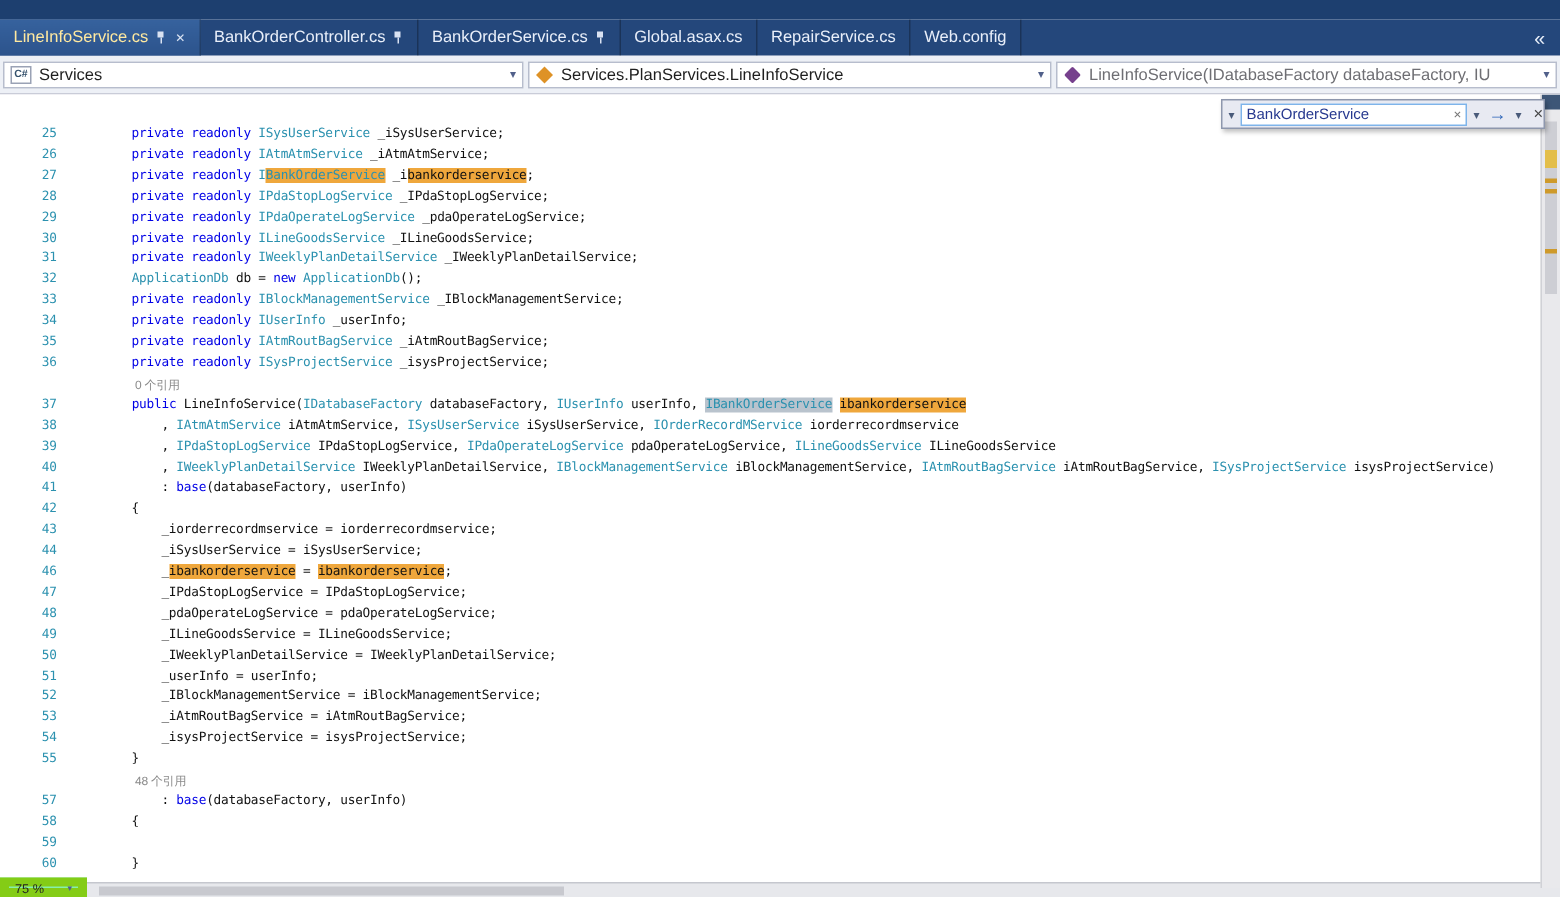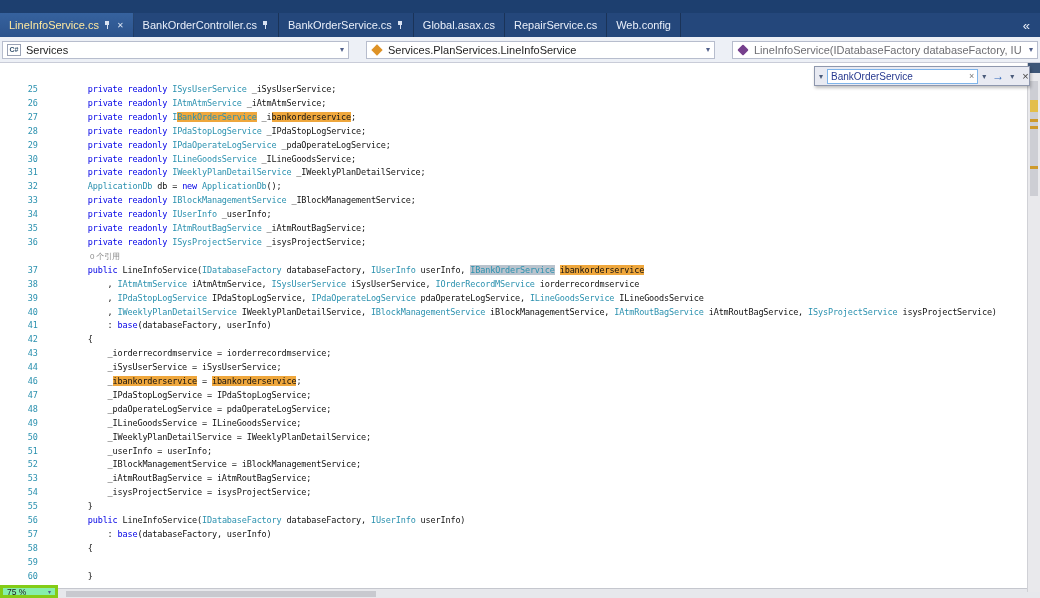--- a/index.html
+++ b/index.html
@@ -12,21 +12,21 @@
   .tab-bar{height:24px;background:#24477B;display:flex;align-items:stretch;position:relative}
   .tab{display:flex;align-items:center;gap:5px;padding:0 9px;font-size:11px;color:#E9EFFA;border-right:1px solid rgba(0,0,0,.28);cursor:default;white-space:nowrap}
   .tab.active{background:linear-gradient(#36629E,#2C538C);color:#FFE9A0}
   .pin-icon{position:relative;width:7px;height:10px;display:inline-block}
   .pin-icon::before{content:"";position:absolute;left:1px;top:1px;width:4px;height:4px;background:#D9E2F2}
   .pin-icon::after{content:"";position:absolute;left:3px;top:5px;width:1px;height:4px;background:#D9E2F2}
   .tab-close{font-size:8px;color:#DCE5F4;padding-left:1px}
   .tab-bar-right{margin-left:auto;display:flex;align-items:center;gap:10px;padding:0 10px;color:#EAF0FA;font-size:13px}
 
   
-  .nav-bar{height:26px;background:#EDF0F6;border-bottom:1px solid #C9CCD8;display:flex;align-items:center;gap:17px;padding:2px 2px}
+  .nav-bar{height:26px;background:#EDF0F6;border-bottom:1px solid #C9CCD8;display:flex;align-items:center;gap:3px;padding:2px 2px}
   .nav-dd{height:18px;background:#fff;border:1px solid #B7BDCD;display:flex;align-items:center;font-size:11px;color:#1E1E1E;padding:0 4px;gap:5px;overflow:hidden;white-space:nowrap}
   .nav-dd .arrow{margin-left:auto;font-size:8px;color:#51608A;flex:none}
   .nav-dd.scope{width:347px}
   .nav-dd.type{width:349px}
   .nav-dd.member{flex:1;color:#6E6E73}
   .csharp-badge{width:14px;height:12px;border:1px solid #9AA2B5;font-size:7px;font-weight:bold;color:#33506B;display:flex;align-items:center;justify-content:center;flex:none;background:#fff}
   .class-glyph{width:8px;height:8px;background:#DE9226;transform:rotate(45deg);flex:none;margin:0 2px}
   .method-glyph{width:8px;height:8px;background:#76408D;transform:rotate(45deg);border-radius:1px;flex:none;margin:0 2px}
 
   
@@ -57,21 +57,21 @@
   .scope-dd .arrow{margin-left:auto;font-size:7px;color:#51608A}
 
   
   .vscroll{position:absolute;top:0;right:0;bottom:0;width:13px;background:#E9E9EC;border-left:1px solid #D0D1D6;z-index:4}
   .vthumb{position:absolute;left:2px;right:2px;top:18px;height:115px;background:#CDCED4}
   .gripper{position:absolute;top:0;left:0;right:0;height:10px;background:#3D5677}
   .smark{position:absolute;left:2px;right:2px}
 
   
   .bottom-bar{position:absolute;left:0;bottom:0;width:1040px;height:10px;background:#E7E8EC;border-top:1px solid #C5C7CE}
-  .zoom-box{position:absolute;left:0;bottom:0;width:58px;height:13px;background:#86efac;border:3px solid #84cc16;display:flex;align-items:center;font-size:8.5px;color:#222;padding:0 4px;gap:3px;z-index:6}
+  .zoom-box{position:absolute;left:0;bottom:0;width:58px;height:13px;background:#86efac;border:6px solid #84cc16;display:flex;align-items:center;font-size:8.5px;color:#222;padding:0 4px;gap:3px;z-index:6}
   .zoom-box .arrow{margin-left:auto;font-size:6px;color:#51608A}
   .hthumb{position:absolute;left:66px;top:2px;width:310px;height:6px;background:#C8C9CF}
 </style>
 </head>
 <body>
 
 <div class="window">
 
   <div class="titlebar-strip"></div>
 
@@ -242,22 +242,22 @@
         </div>
         <div class="crow">
           <span class="ln">54</span>
           <span class="codetxt"><span class="tok p">            _isysProjectService = isysProjectService;</span></span>
         </div>
         <div class="crow">
           <span class="ln">55</span>
           <span class="codetxt"><span class="tok p">        }</span></span>
         </div>
         <div class="crow">
-          <span class="ln">56</span>
-          <span class="codetxt"><span class="tok p">        </span><span class="tok k">public </span><span class="tok p">LineInfoService(</span><span class="tok t">IDatabaseFactory</span><span class="tok p"> databaseFactory, </span><span class="tok t">IUserInfo</span><span class="tok p"> userInfo)</span></span>
+          <span class="ln"></span>
+          <span class="codetxt"><span class="cl">48 个引用</span></span>
         </div>
         <div class="crow">
           <span class="ln">57</span>
           <span class="codetxt"><span class="tok p">            : </span><span class="tok k">base</span><span class="tok p">(databaseFactory, userInfo)</span></span>
         </div>
         <div class="crow">
           <span class="ln">58</span>
           <span class="codetxt"><span class="tok p">        {</span></span>
         </div>
         <div class="crow">

